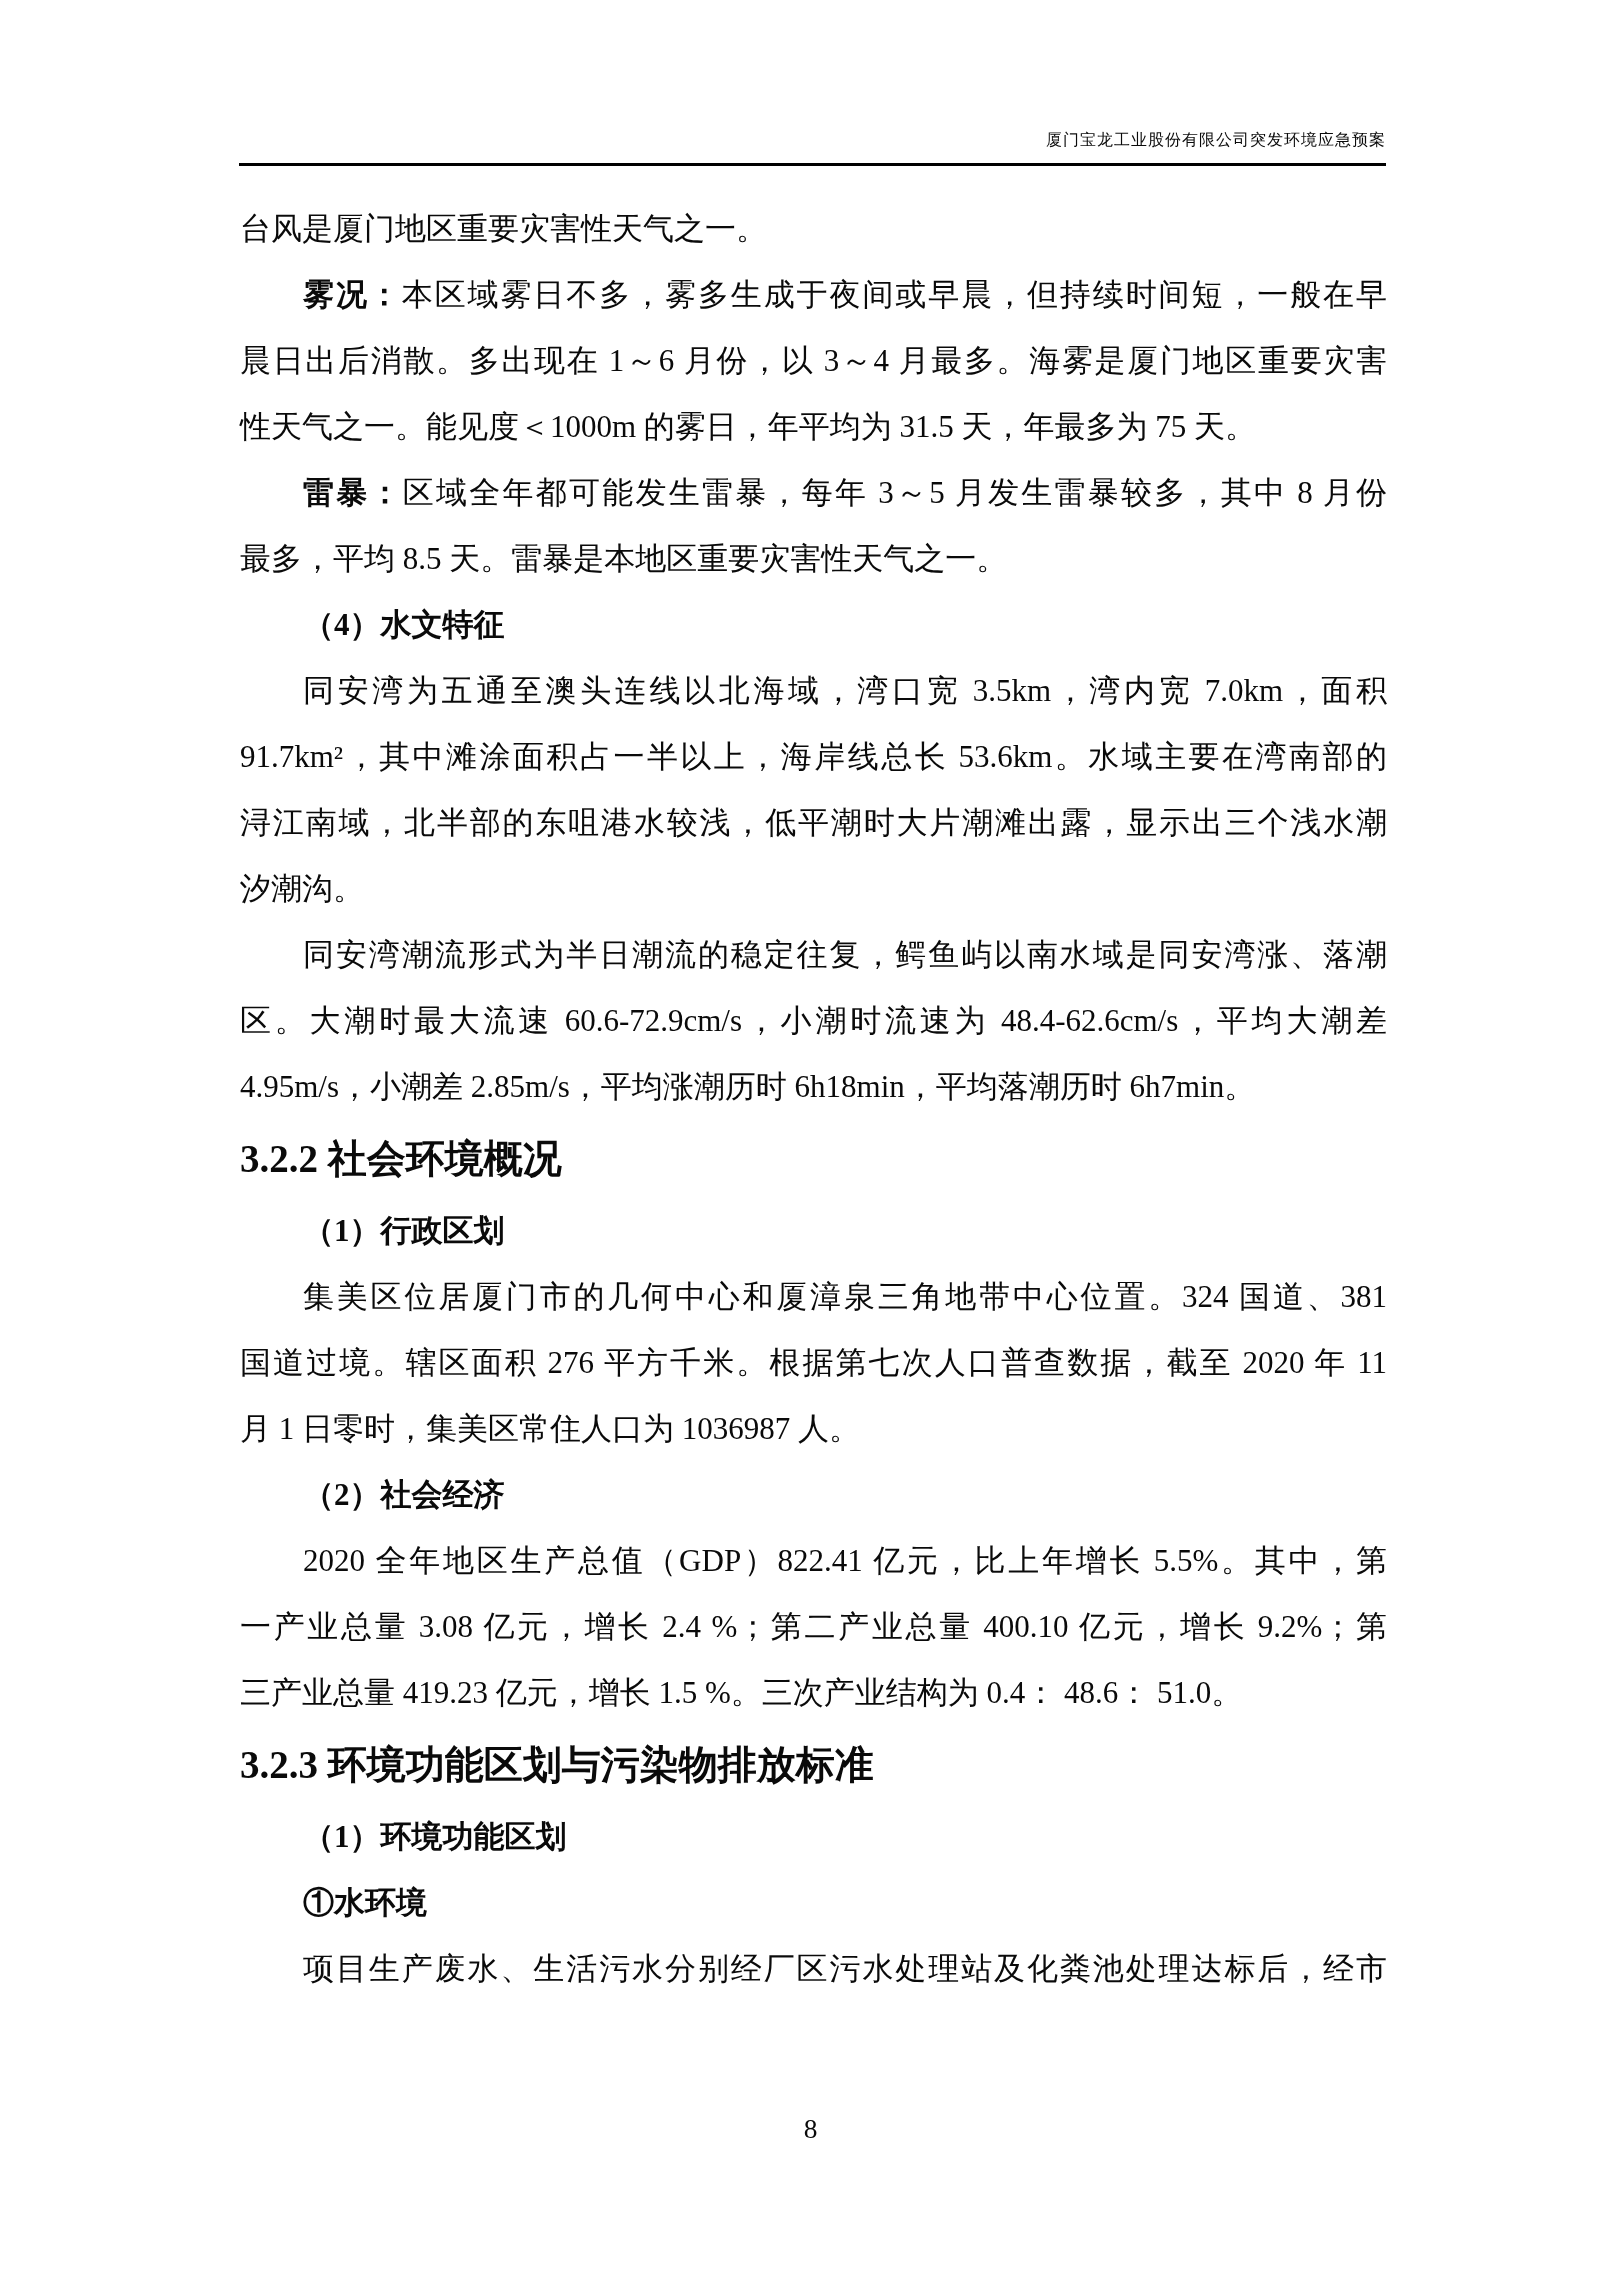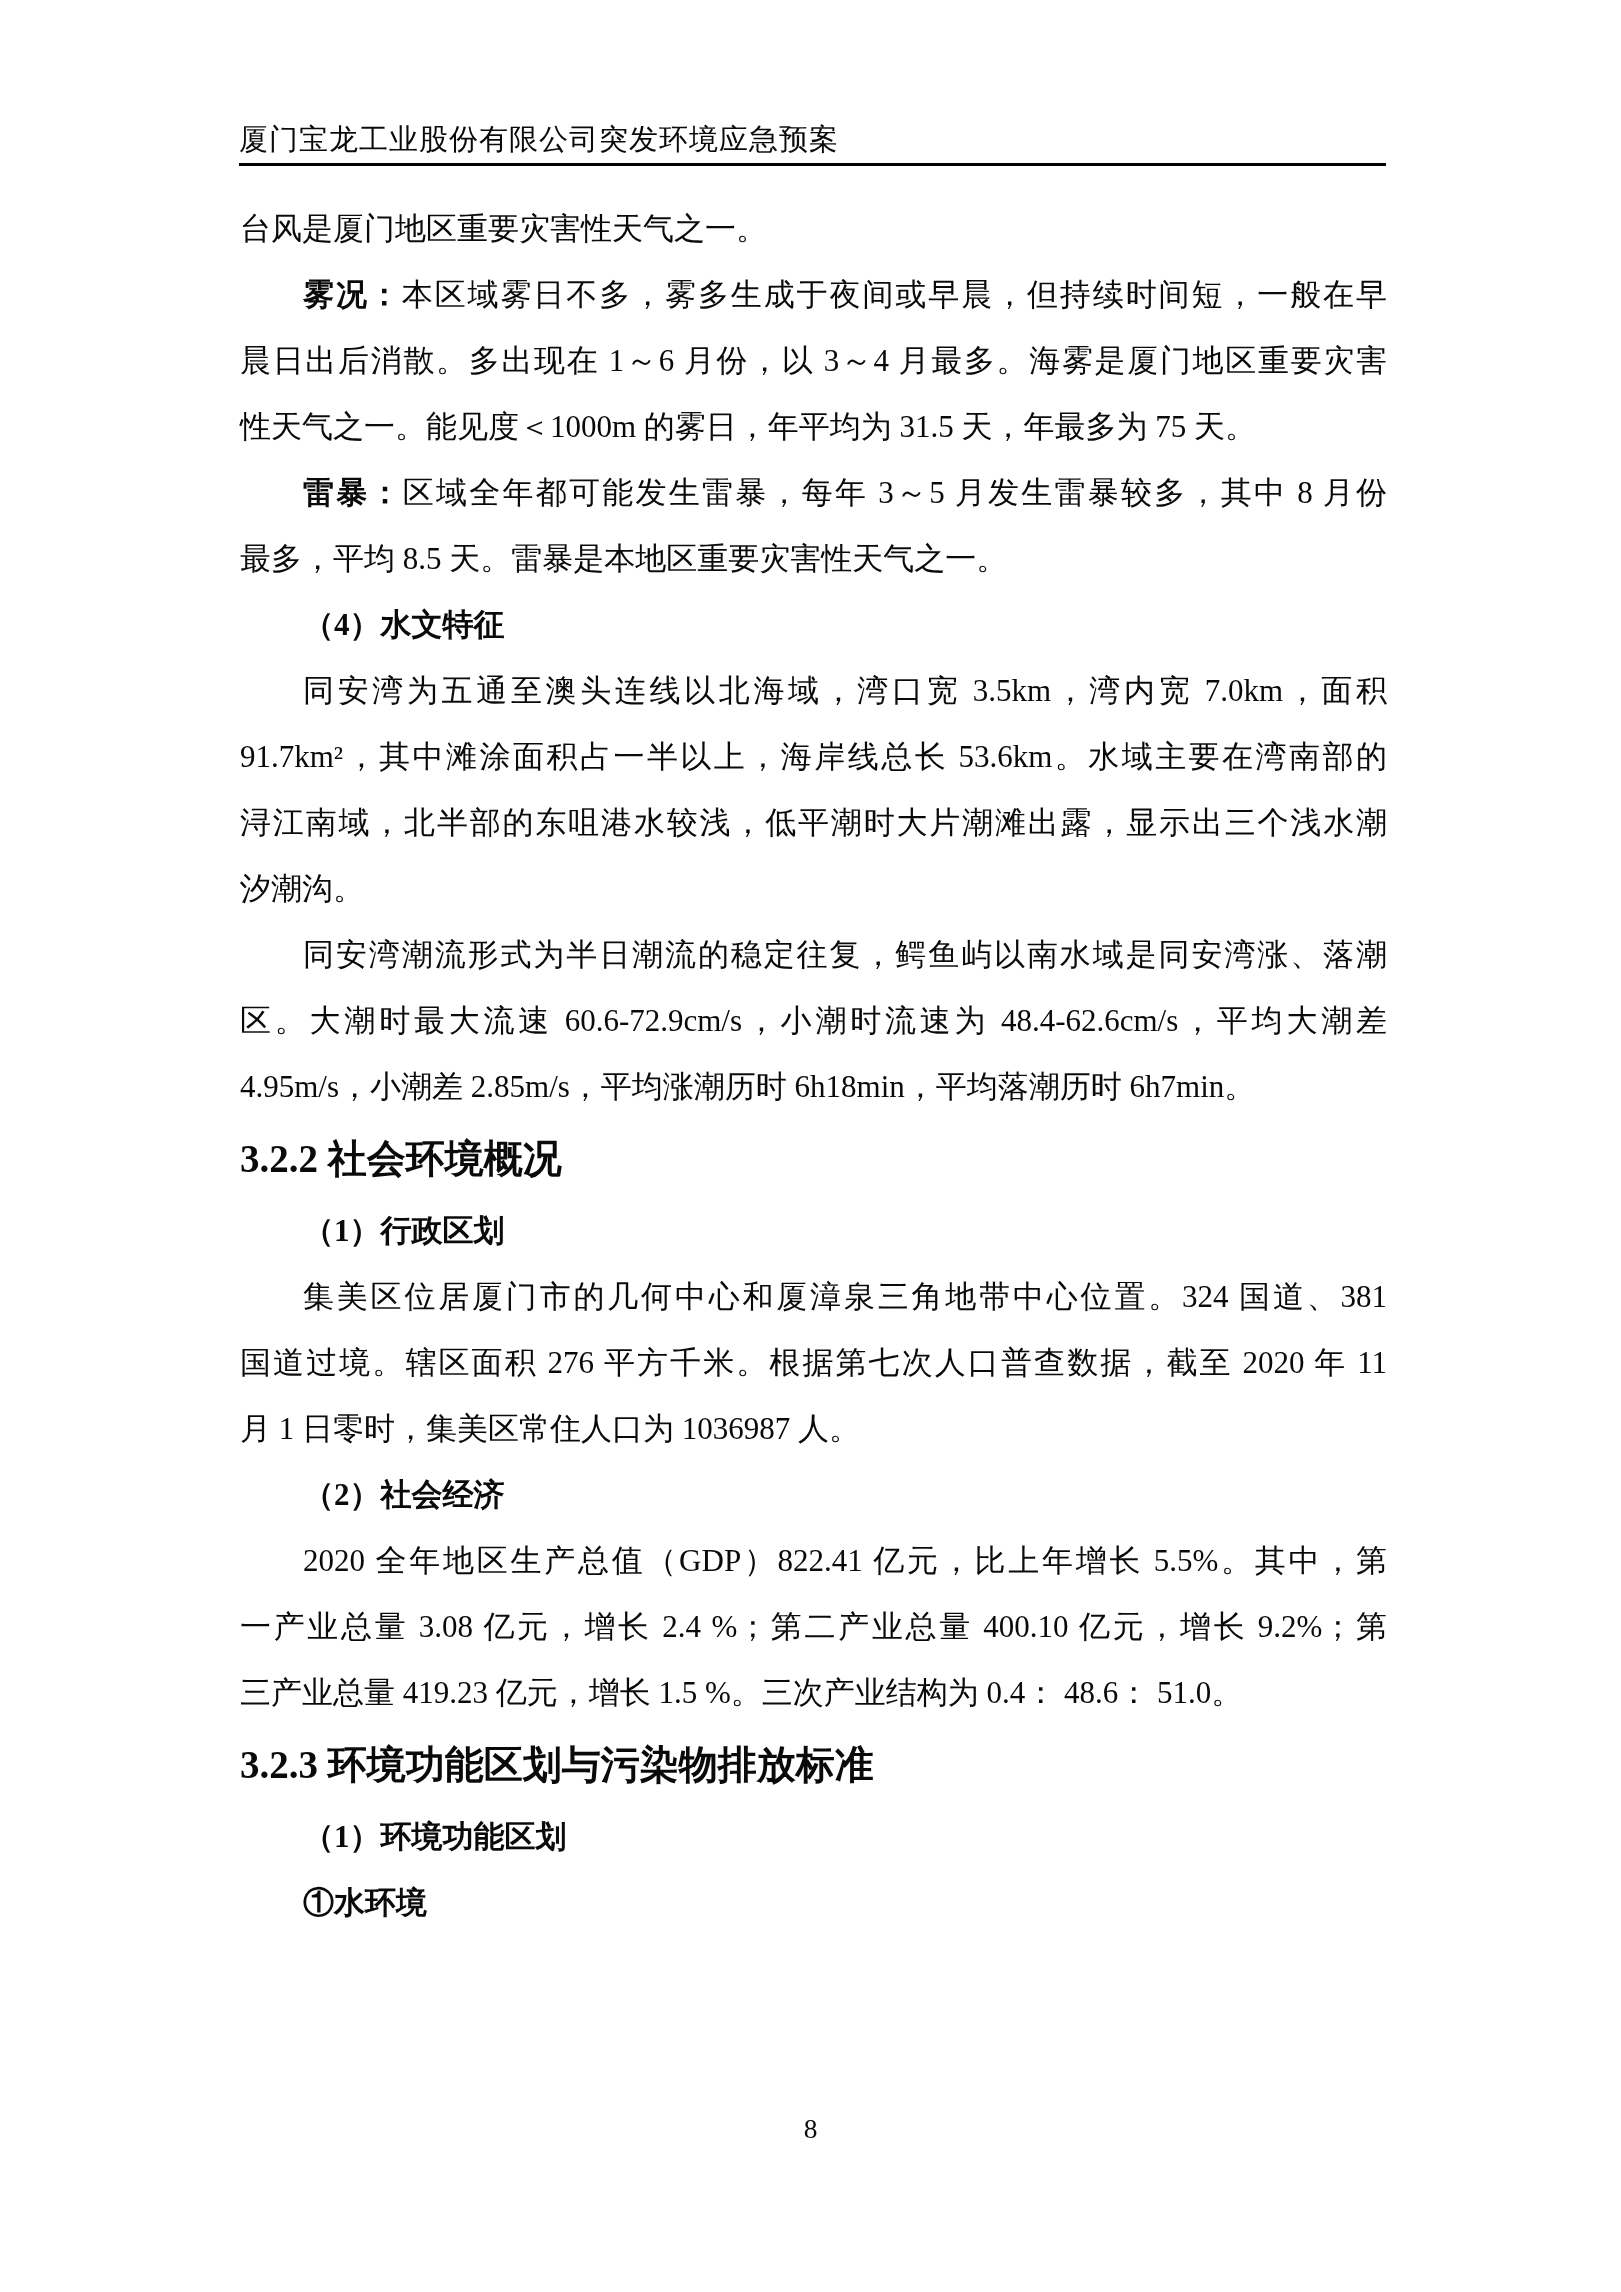--- a/index.html
+++ b/index.html
@@ -10,22 +10,22 @@
     background:#ffffff;
     color:#0a0a0a;
     font-family:"Liberation Serif","DejaVu Serif",serif;
     overflow:hidden;
   }
   .header{
     position:absolute;
     top:125px;
     left:239px;
     width:1147px;
-    text-align:left;
-    font-size:29px;
+    text-align:right;
+    font-size:16px;
     line-height:29px;
     letter-spacing:1px;
   }
   .header-rule{
     position:absolute;
     top:163px;
     left:239px;
     width:1147px;
     height:2.9px;
     background:#000000;
@@ -108,19 +108,20 @@
 
     <div class="ln just ind">2020 全年地区生产总值（GDP）822.41 亿元，比上年增长 5.5%。其中，第</div>
     <div class="ln just">一产业总量 3.08 亿元，增长 2.4 %；第二产业总量 400.10 亿元，增长 9.2%；第</div>
     <div class="ln">三产业总量 419.23 亿元，增长 1.5 %。三次产业结构为 0.4： 48.6： 51.0。</div>
 
     <div class="h2">3.2.3 环境功能区划与污染物排放标准</div>
 
     <div class="ln b ind">（1）环境功能区划</div>
     <div class="ln b ind">①水环境</div>
 
+    <div class="ln just ind">项目生产废水、生活污水分别经厂区污水处理站及化粪池处理达标后，经市</div>
 
   </div>
 
   <div class="footer">8</div>
 
 </div>
 
 
 </body></html>

